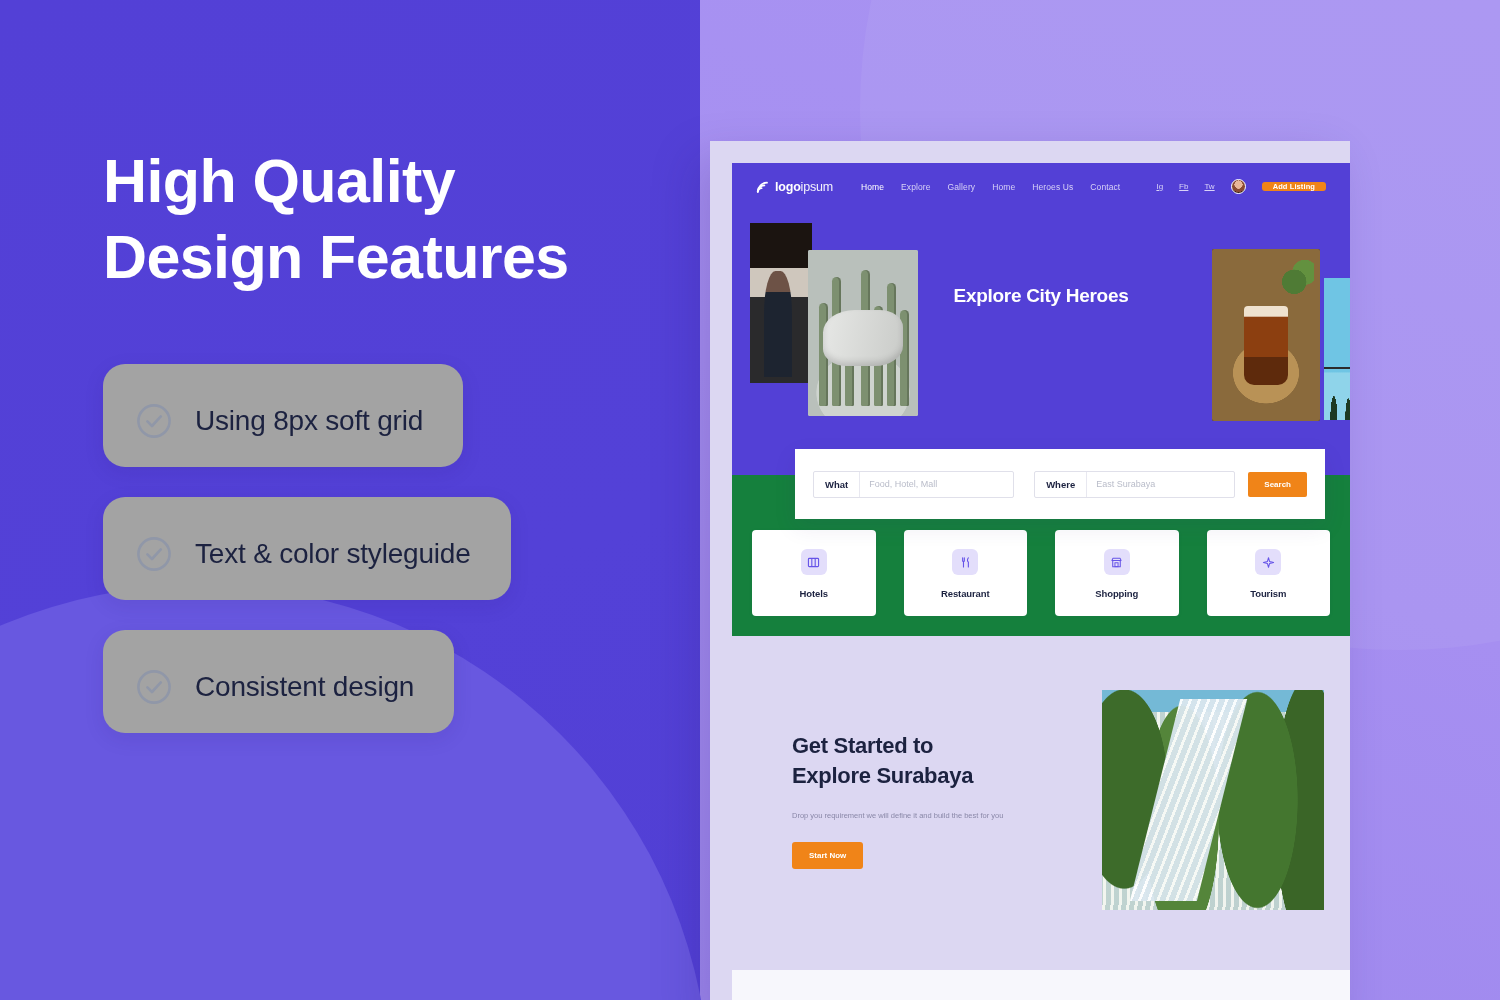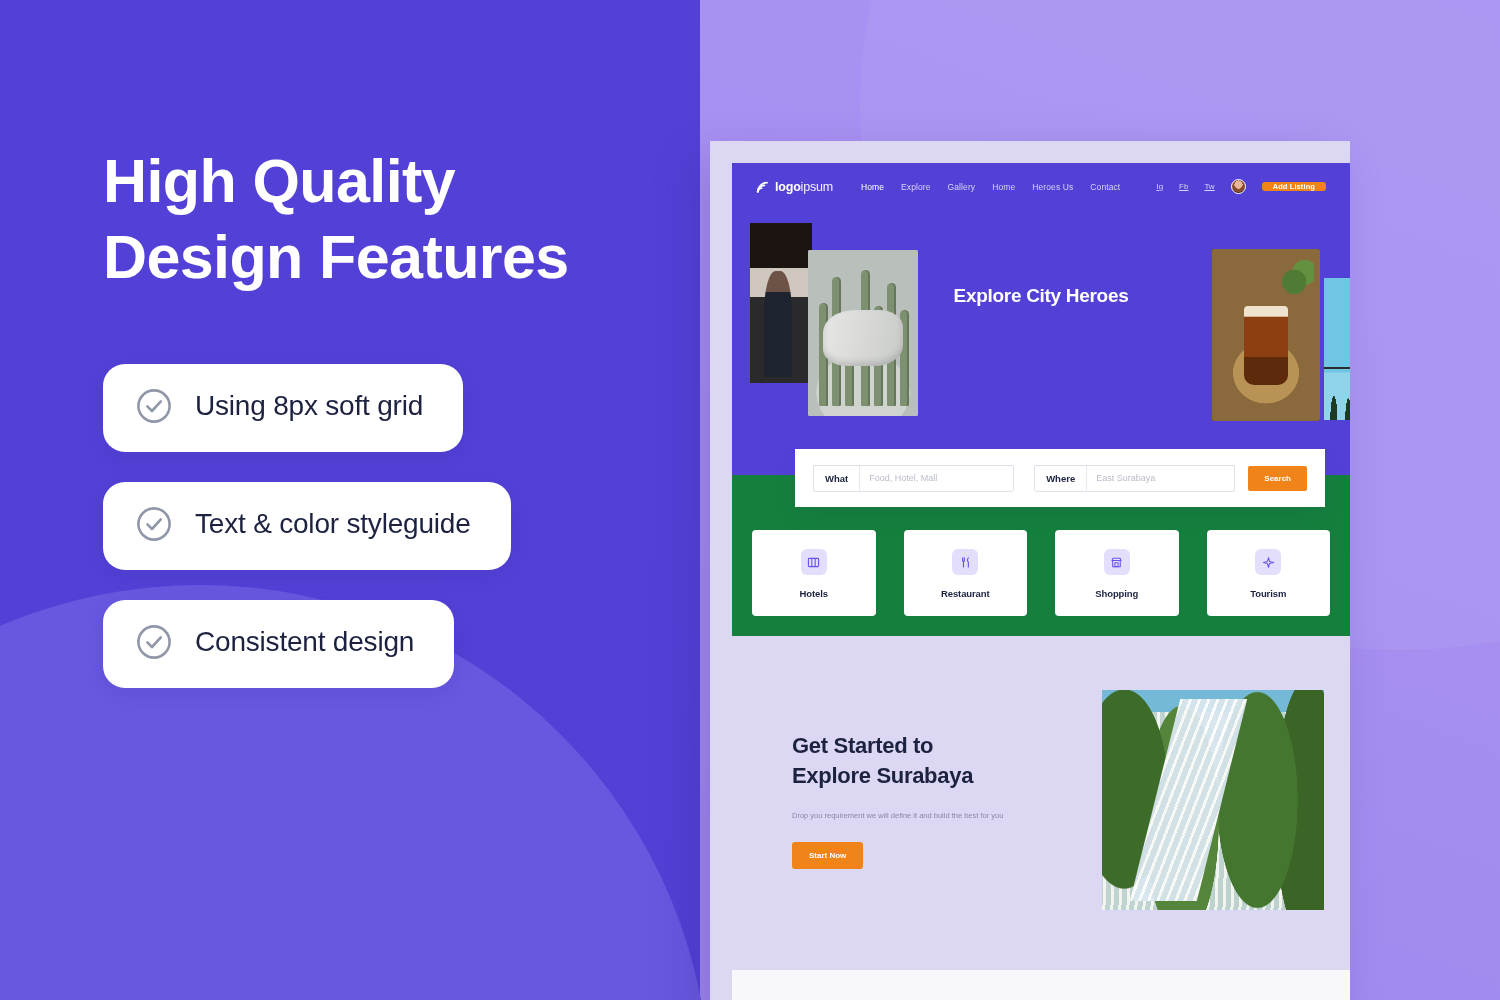--- a/index.html
+++ b/index.html
@@ -37,22 +37,22 @@
   #headline {
     position: absolute; left: 103px; top: 143px; width: 560px;
     color: #FFFFFF; font-size: 61px; line-height: 76px;
     font-weight: 700; letter-spacing: -0.6px;
   }
   #headline .l2 { display:block; }
 
   #feature-list { position: absolute; left: 103px; top: 364px; }
   .pill {
     display: flex; align-items: center; gap: 22px;
-    background: #ffffff; border-radius: 22px;
-    padding: 23px 40px 27px 32px;
+    background: #a3a3a3; border-radius: 22px;
+    padding: 38px 40px 27px 32px;
     margin-bottom: 30px; width: fit-content;
     box-shadow: 0 6px 20px rgba(40,20,110,0.10);
   }
   .pill-check { width: 38px; height: 38px; flex: none; display:block; }
   .pill-label {
     font-size: 28px; color: #1C2240; font-weight: 400; white-space: nowrap;
     letter-spacing: -0.2px;
   }
 
   
@@ -136,21 +136,21 @@
       radial-gradient(ellipse 8% 90% at 40% 100%, #1d3a22 0 70%, transparent 71%),
       radial-gradient(ellipse 9% 100% at 68% 100%, #1d3a22 0 70%, transparent 71%),
       radial-gradient(ellipse 7% 80% at 90% 100%, #1d3a22 0 70%, transparent 71%);}
 
   #hero-copy { position: absolute; left: 0; right: 0; top: 122px; text-align: center; z-index: 3; }
   #hero-title { color: #fff; font-size: 19px; font-weight: 700; letter-spacing: -0.3px; }
   #hero-sub { color: #E5E0FA; font-size: 11.5px; margin-top: 17px; }
 
   
   #search-wrap {
-    position: absolute; left: 63px; top: 286px; width: 530px; height: 58px;
+    position: absolute; left: 63px; top: 286px; width: 530px; height: 70px;
     background: #FFFFFF; box-shadow: 0 8px 22px rgba(50,30,120,0.09);
     display: flex; align-items: center; padding: 0 18px; z-index: 6;
   }
   .search-field {
     display: flex; align-items: center; height: 27px;
     border: 1px solid #E0E0EA; border-radius: 2px; background: #fff;
   }
   #field-what { width: 205px; }
   #field-where { width: 205px; margin-left: 20px; align-items: center; }
   .sf-label { font-size: 9.5px; font-weight: 700; color: #1C2240; padding: 0 11px; white-space: nowrap; }

